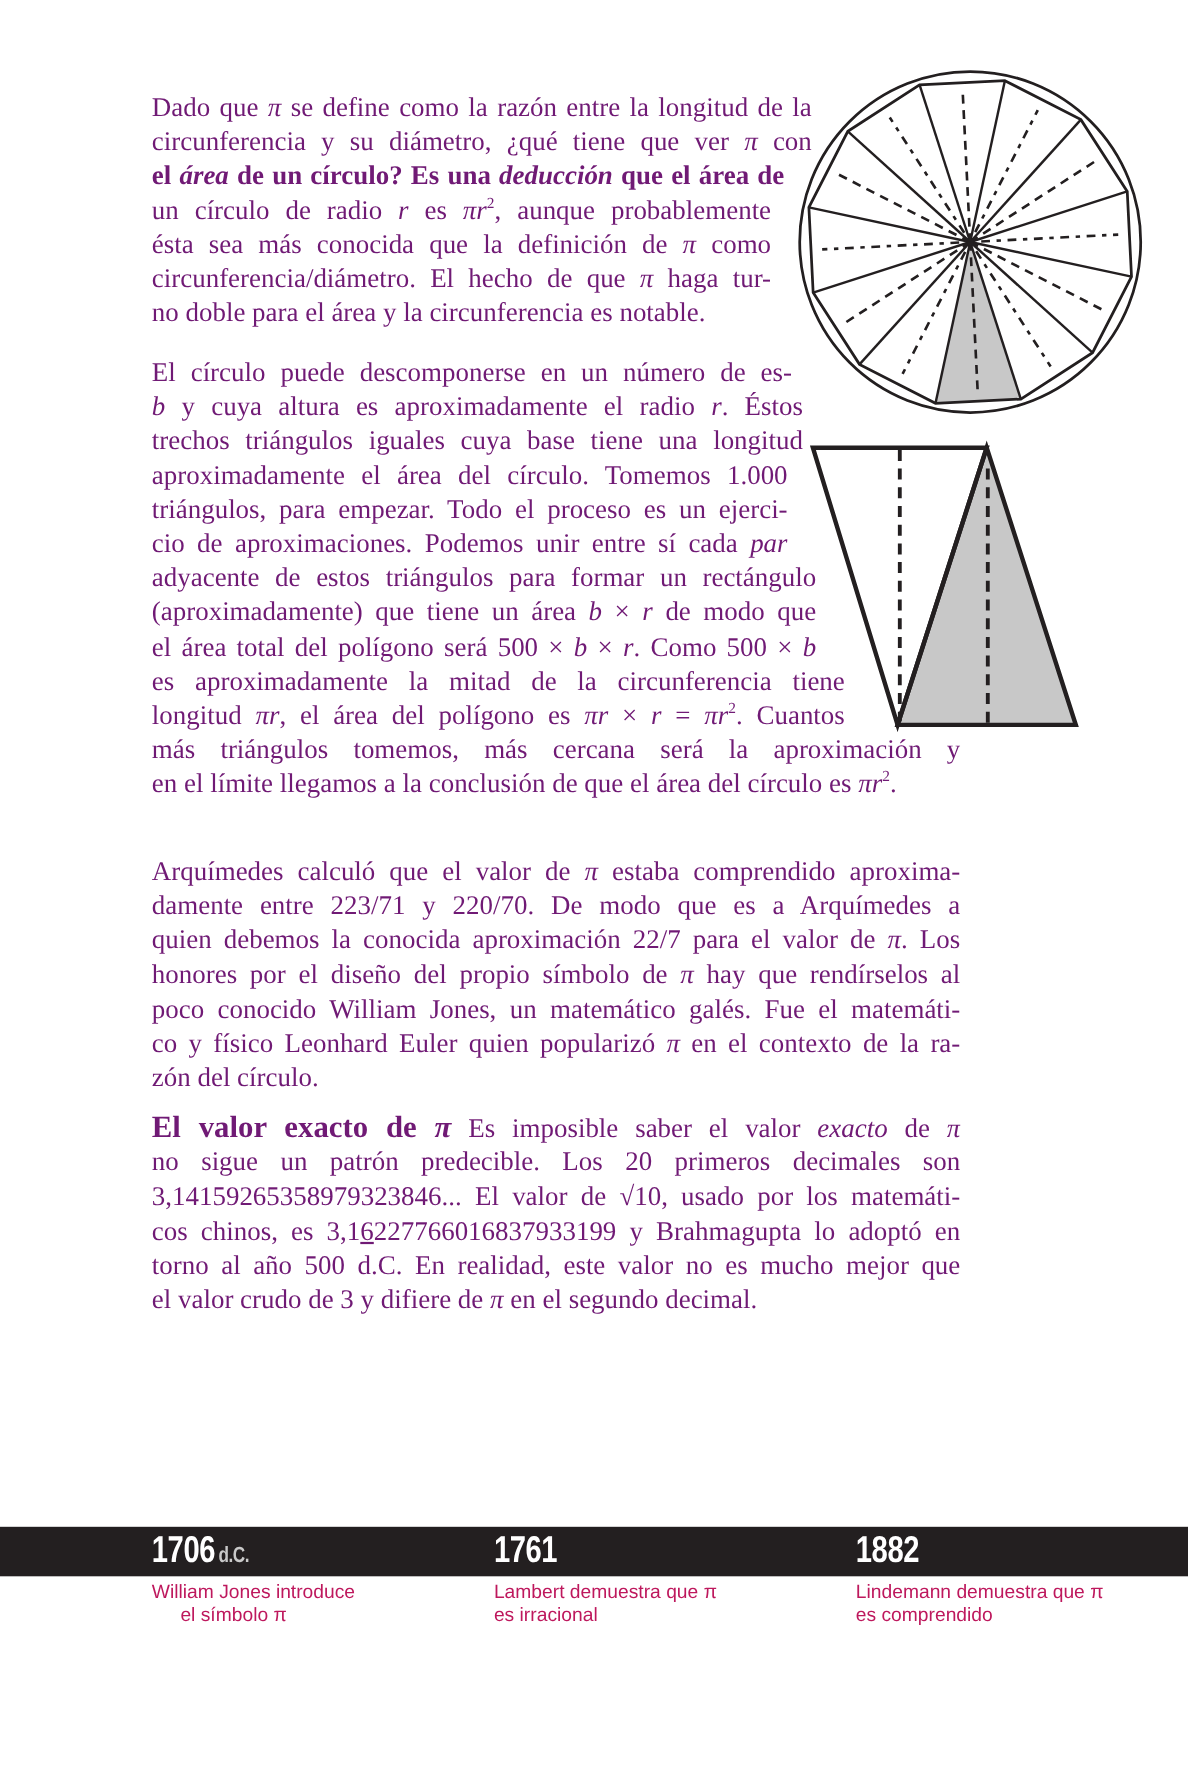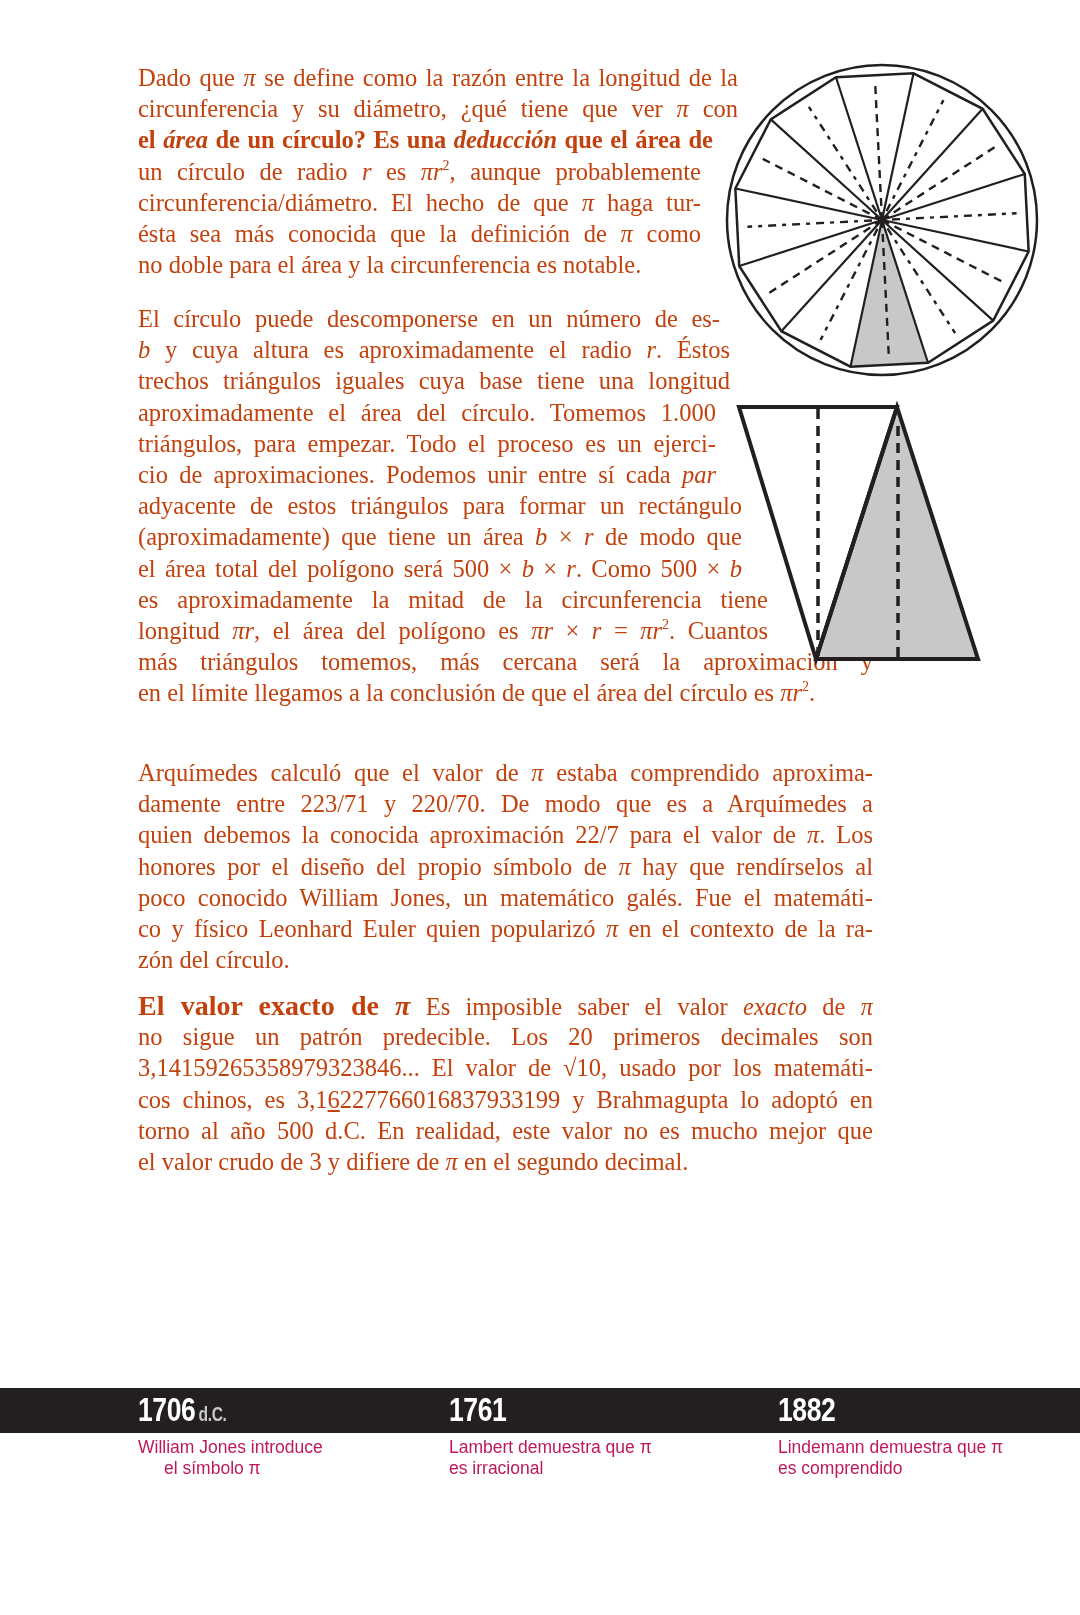--- a/index.html
+++ b/index.html
@@ -1,20 +1,20 @@
 <!DOCTYPE html>
 <html><head>
 <meta charset="utf-8">
 <style>
   html, body { margin: 0; padding: 0; background: #ffffff; }
   body { width: 1080px; height: 1615px; position: relative; overflow: hidden; color: #231f20; }
   .text-block {
     position: absolute; left: 138px;
     font-family: "Liberation Serif", "DejaVu Serif", serif;
-    font-size: 24.5px; line-height: 31.2px; color: #c2410c;
+    font-size: 24.5px; line-height: 31.2px; color: #701a75; margin-top: 20px;
   }
   .line { display: block; white-space: nowrap; height: 31.2px; }
   .line.just { text-align: justify; text-align-last: justify; white-space: normal; overflow: hidden; }
   .i { font-style: italic; }
   .sup { font-size: 14px; vertical-align: 10px; line-height: 0; }
   .u { text-decoration: underline; }
   .para1 { top: 62px; width: 600px; }
   .para2 { top: 303px; }
   .para3 { top: 757px; width: 735px; }
   .para4 { top: 990px; width: 735px; }
@@ -39,22 +39,22 @@
   .caption .ln { display: block; white-space: nowrap; }
 </style>
 </head>
 <body>
 
 <div class="text-block para1">
     <span class="line just" style="width: 600px;"><span>Dado que </span><span class="i">π</span><span> se define como la razón entre la longitud de la</span></span>
     <span class="line just" style="width: 600px;"><span>circunferencia y su diámetro, ¿qué tiene que ver </span><span class="i">π</span><span> con</span></span>
     <span class="line just" style="width: 575px; font-weight: bold;"><span>el </span><span class="i">área</span><span> de un círculo? Es una </span><span class="i">deducción</span><span> que el área de</span></span>
     <span class="line just" style="width: 563px;"><span>un círculo de radio </span><span class="i">r</span><span> es </span><span class="i">πr</span><span class="sup">2</span><span>, aunque probablemente</span></span>
+    <span class="line just" style="width: 563px;"><span>ésta sea más conocida que la definición de </span><span class="i">π</span><span> como</span></span>
     <span class="line just" style="width: 563px;"><span>circunferencia/diámetro. El hecho de que </span><span class="i">π</span><span> haga tur-</span></span>
-    <span class="line just" style="width: 563px;"><span>ésta sea más conocida que la definición de </span><span class="i">π</span><span> como</span></span>
     <span class="line" style="width: 563px;"><span>no doble para el área y la circunferencia es notable.</span></span>
   </div>
 <div class="text-block para2">
     <span class="line just" style="width: 582px;"><span>El círculo puede descomponerse en un número de es-</span></span>
     <span class="line just" style="width: 592px;"><span class="i">b</span><span> y cuya altura es aproximadamente el radio </span><span class="i">r</span><span>. Éstos</span></span>
     <span class="line just" style="width: 592px;"><span>trechos triángulos iguales cuya base tiene una longitud</span></span>
     <span class="line just" style="width: 578px;"><span>aproximadamente el área del círculo. Tomemos 1.000</span></span>
     <span class="line just" style="width: 578px;"><span>triángulos, para empezar. Todo el proceso es un ejerci-</span></span>
     <span class="line just" style="width: 578px;"><span>cio de aproximaciones. Podemos unir entre sí cada </span><span class="i">par</span></span>
     <span class="line just" style="width: 604px;"><span>adyacente de estos triángulos para formar un rectángulo</span></span>

